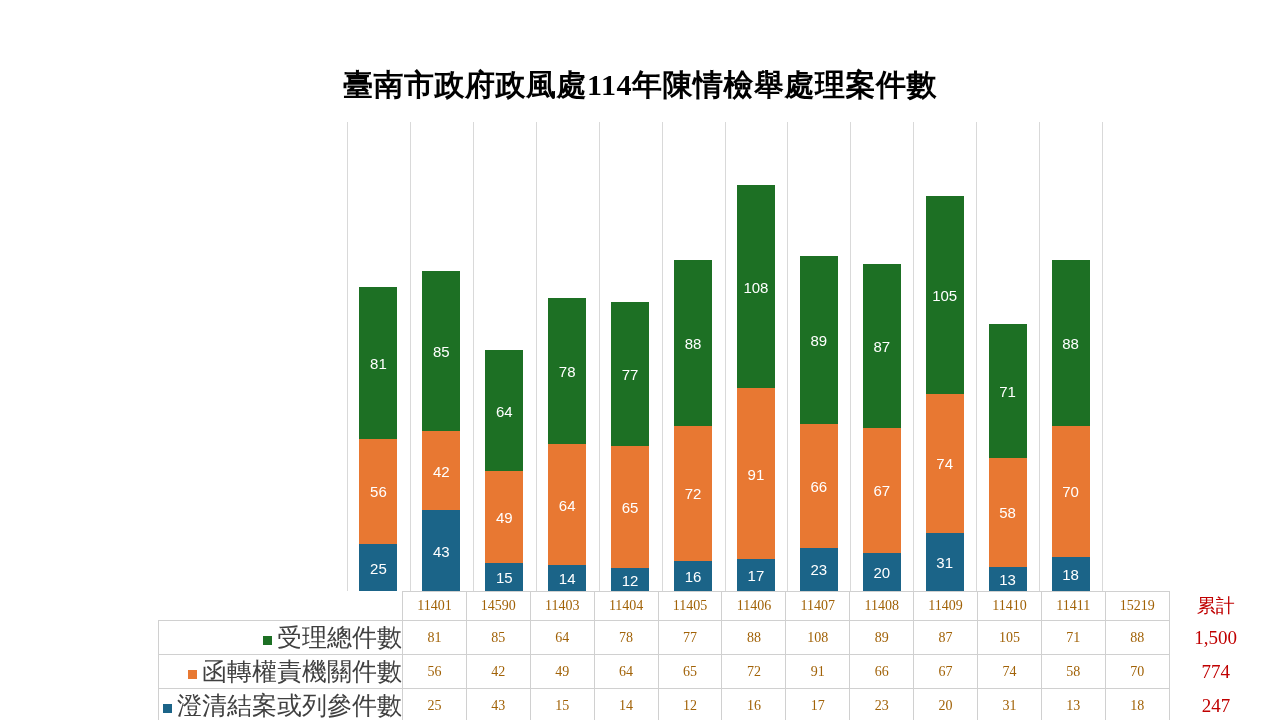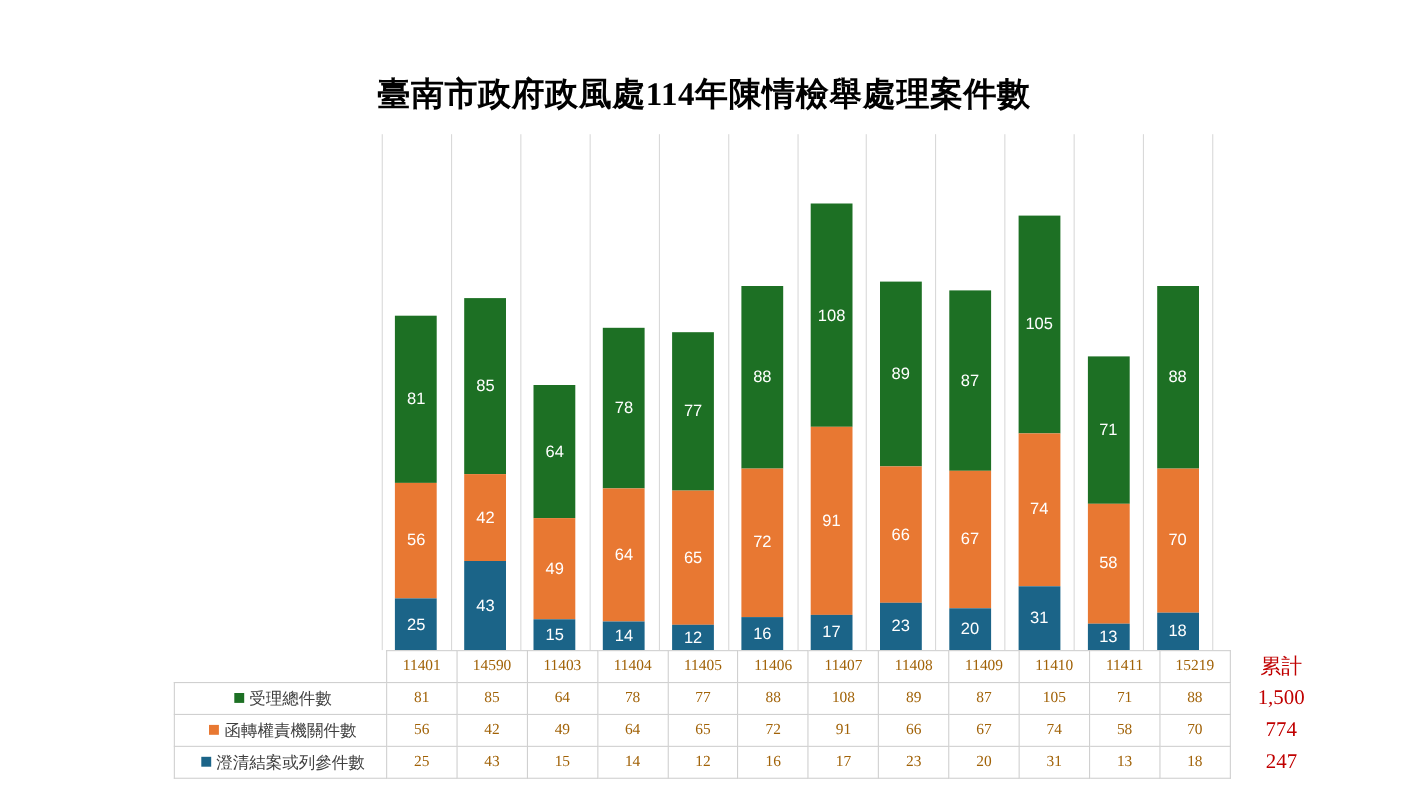--- a/index.html
+++ b/index.html
@@ -91,23 +91,23 @@
     padding: 0;
     height: 28px;
     font-size: 14px;
     color: #a16207;
     text-align: center;
     vertical-align: middle;
     white-space: nowrap;
   }
   #data-table td.label-cell {
     width: 188px;
-    text-align: center;
+    text-align: right;
     padding-left: 4px;
-    font-size: 15px;
+    font-size: 25px;
     color: #404040;
   }
   #data-table td.val-cell {
     width: 62.9px;
   }
   #data-table tr.header-row td.label-cell {
     border: none;
   }
   #data-table td.total-cell {
     border: none;

